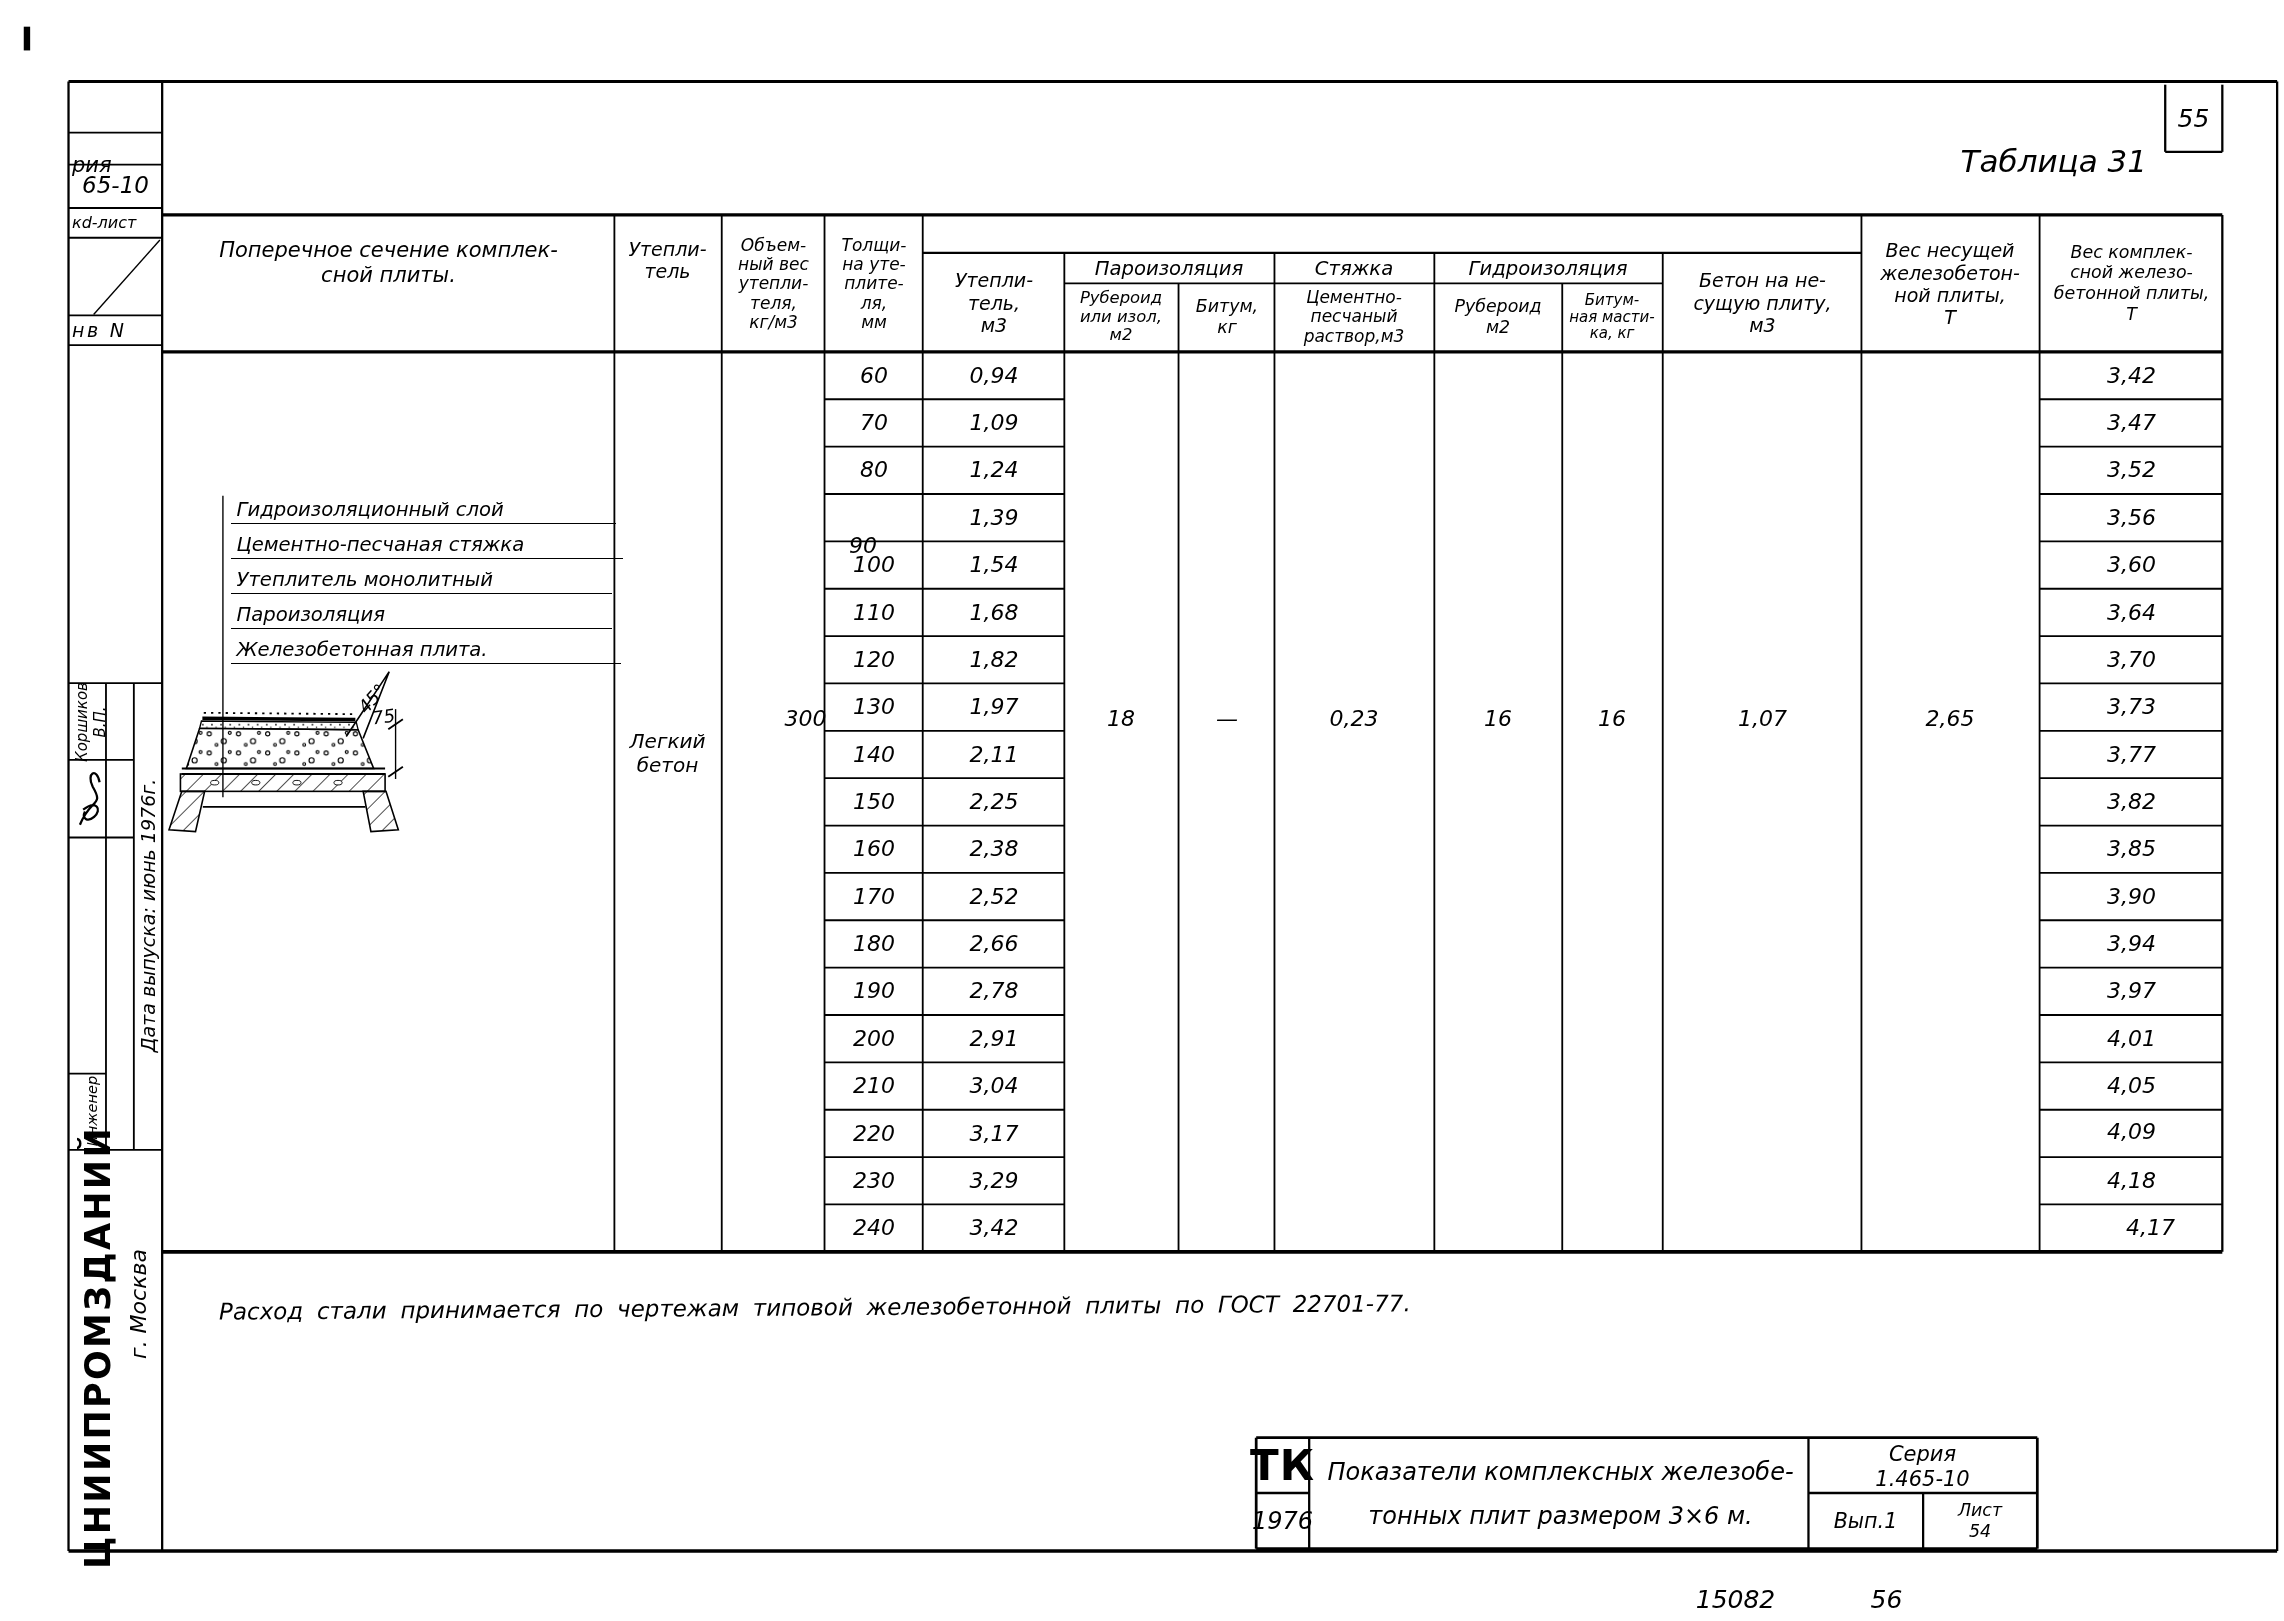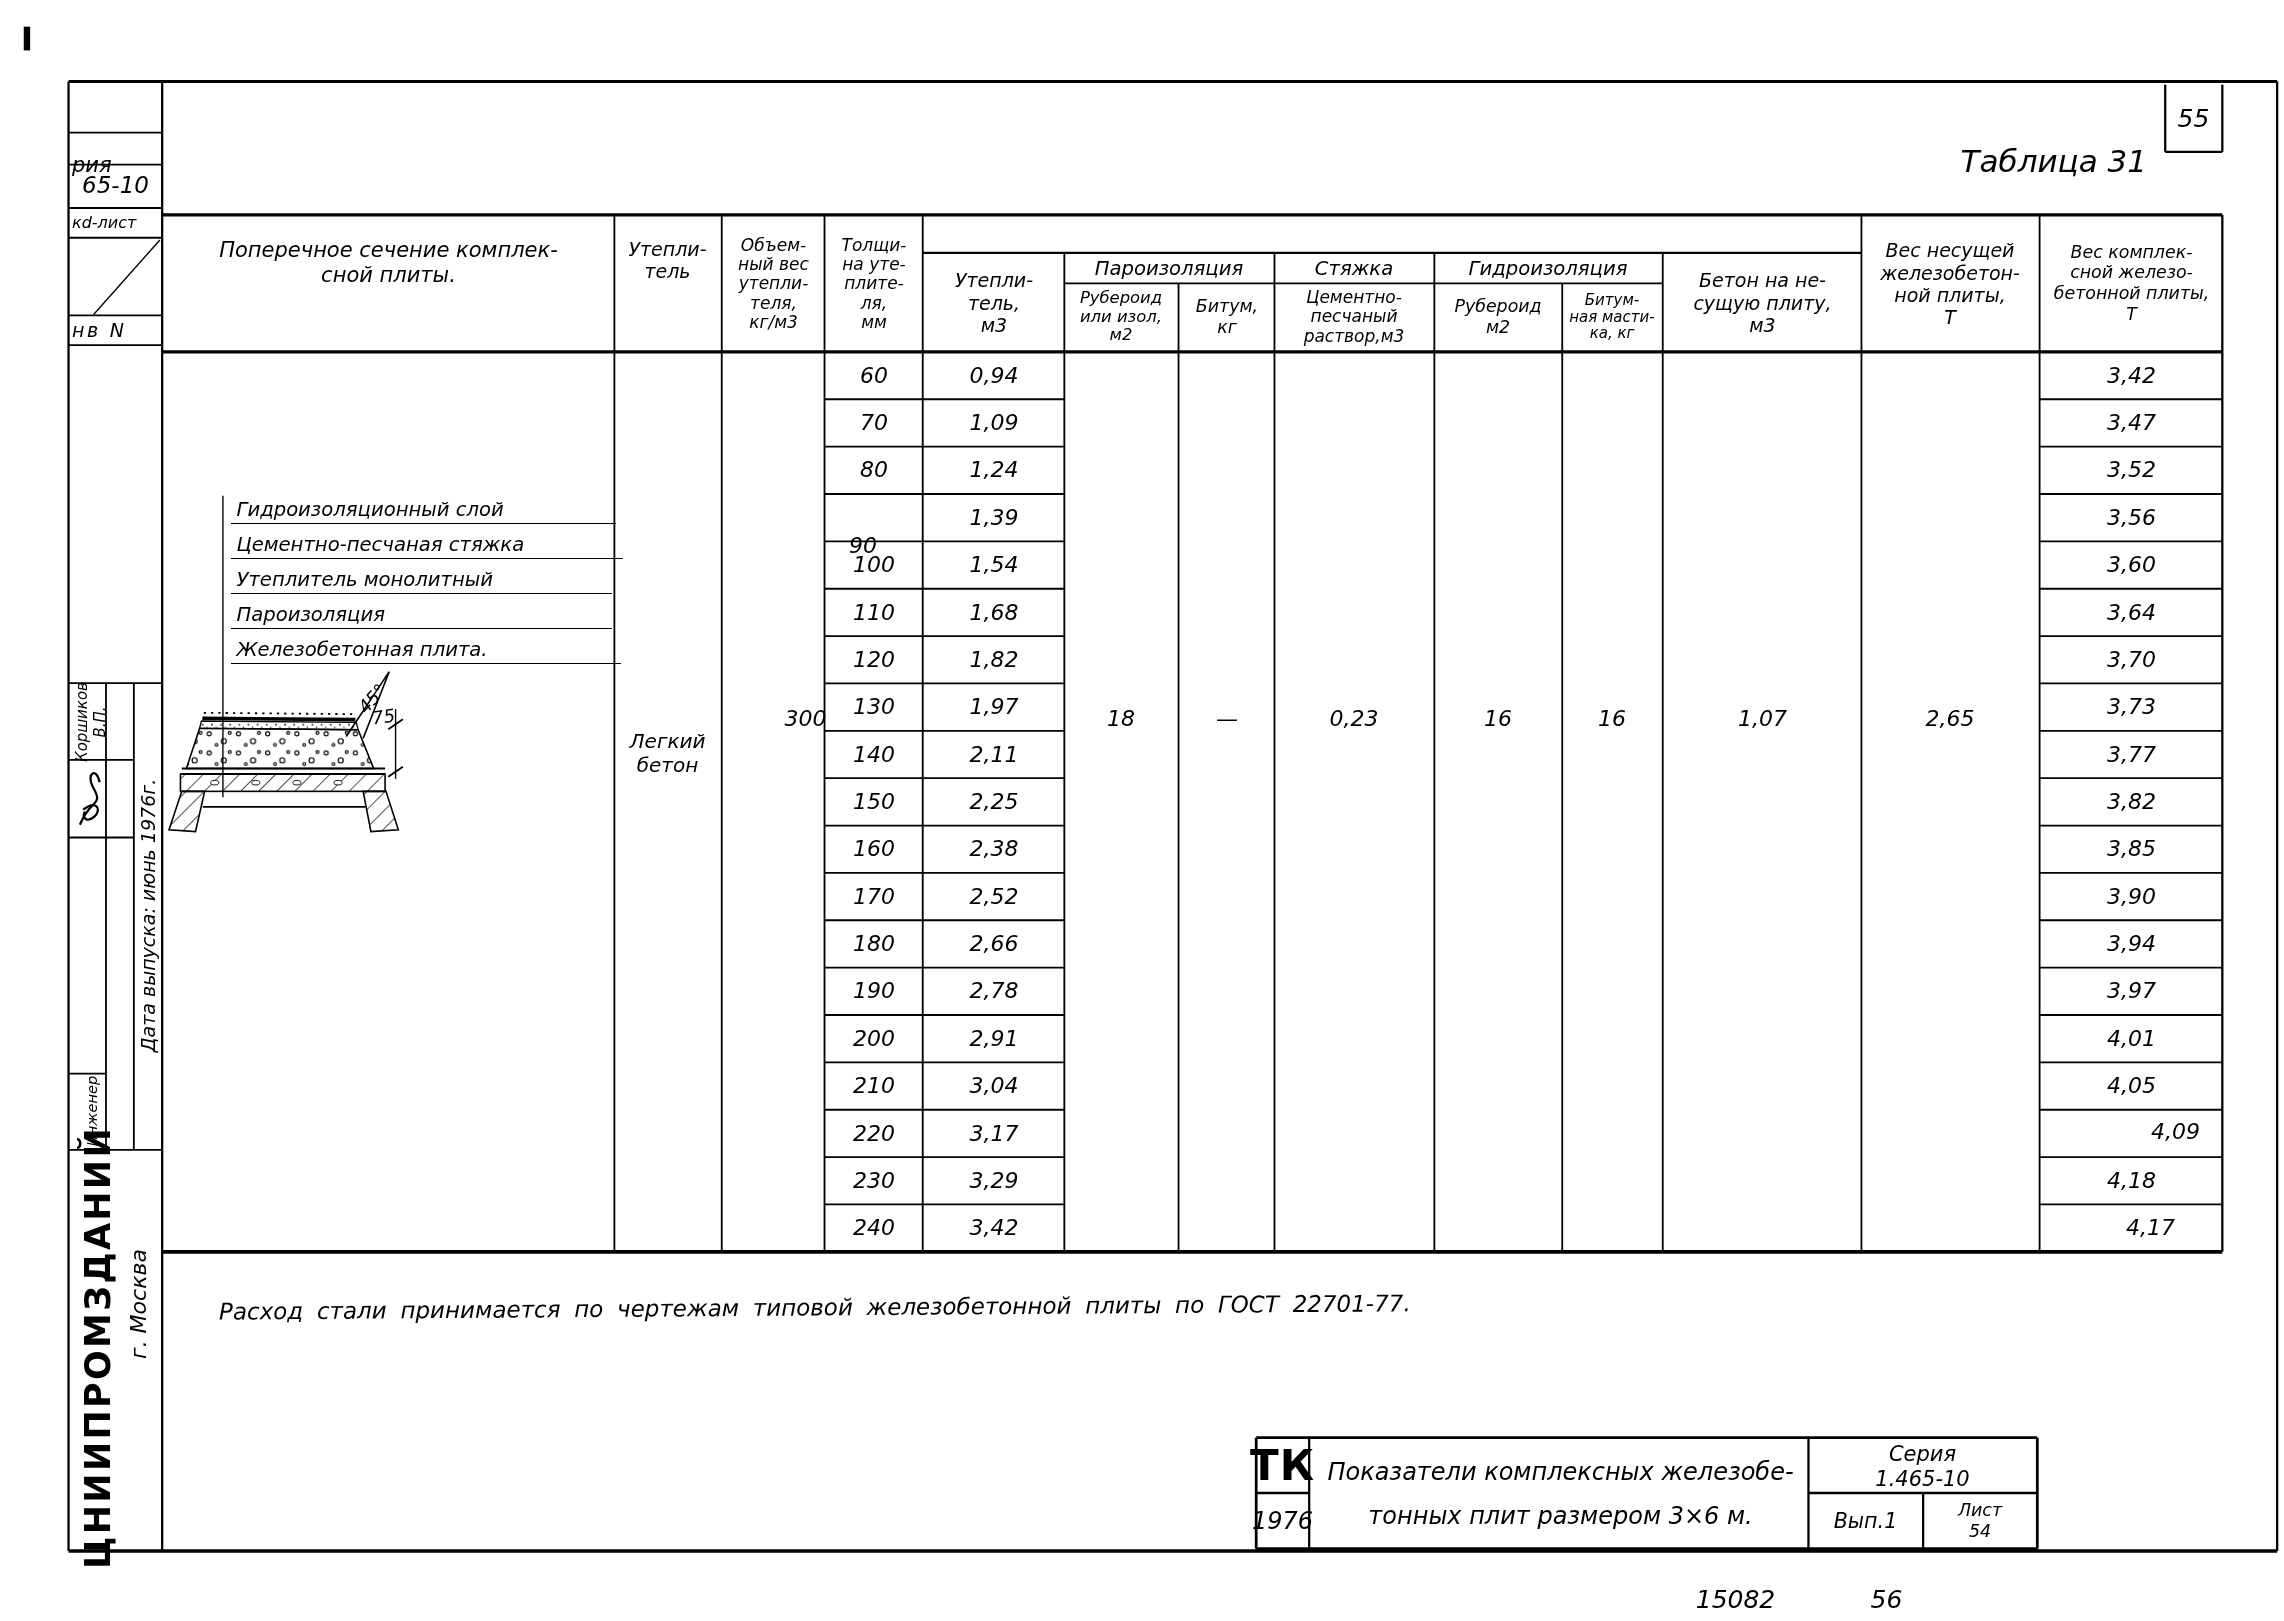--- a/index.html
+++ b/index.html
@@ -307,17 +307,17 @@
     <div class="x num" style="left: 2040px; top: 636px; width: 183px; height: 47px;">3,70</div>
     <div class="x num" style="left: 2040px; top: 683px; width: 183px; height: 47px;">3,73</div>
     <div class="x num" style="left: 2040px; top: 731px; width: 183px; height: 47px;">3,77</div>
     <div class="x num" style="left: 2040px; top: 778px; width: 183px; height: 47px;">3,82</div>
     <div class="x num" style="left: 2040px; top: 825px; width: 183px; height: 47px;">3,85</div>
     <div class="x num" style="left: 2040px; top: 873px; width: 183px; height: 47px;">3,90</div>
     <div class="x num" style="left: 2040px; top: 920px; width: 183px; height: 47px;">3,94</div>
     <div class="x num" style="left: 2040px; top: 967px; width: 183px; height: 47px;">3,97</div>
     <div class="x num" style="left: 2040px; top: 1015px; width: 183px; height: 47px;">4,01</div>
     <div class="x num" style="left: 2040px; top: 1062px; width: 183px; height: 47px;">4,05</div>
-    <div class="x num" style="left: 2040px; top: 1110px; width: 183px; height: 44px; padding-left: 44px;">4,09</div>
+    <div class="x num" style="left: 2040px; top: 1110px; width: 183px; height: 44px;">4,09</div>
     <div class="x num" style="left: 2040px; top: 1157px; width: 183px; height: 47px;">4,18</div>
     <div class="x num" style="left: 2040px; top: 1204px; width: 221px; height: 47px;">4,17</div>
   </div>
 
 
 </body></html>

